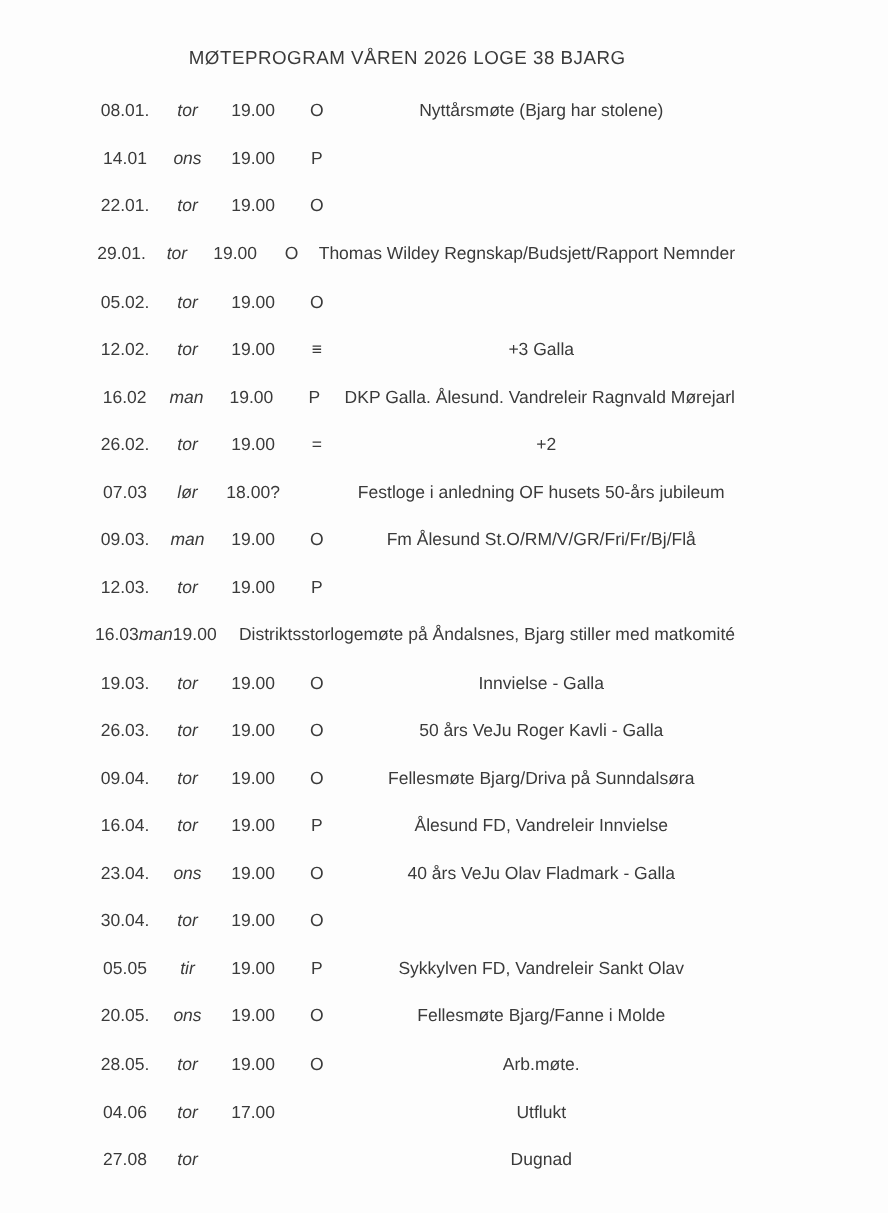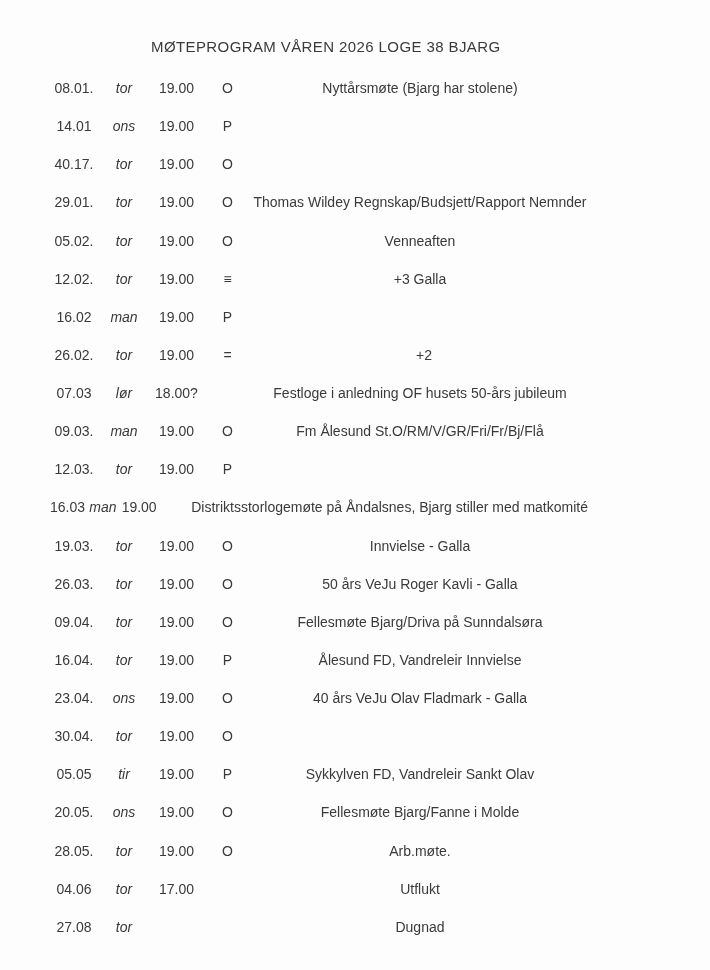--- a/index.html
+++ b/index.html
@@ -37,21 +37,21 @@
   }
   .row {
     display: flex;
     align-items: flex-start;
     height: 38.14px;
     font-size: 14px;
     line-height: 15px;
     white-space: nowrap;
   }
   .c { display: inline-block; }
-  .col-date { width: 48px; }
+  .col-date { width: 48px; margin-left: 26px; }
   .col-day  { width: 52px; font-style: italic; }
   .col-time { width: 53px; }
   .col-code { width: 49px; }
   .col-desc { flex: 1; }
   
   .row:nth-child(8) .col-desc { padding-left: 8px; }
 </style>
 </head>
 <body>
 
@@ -65,51 +65,51 @@
         <span class="c col-code">O</span>
         <span class="c col-desc">Nyttårsmøte (Bjarg har stolene)</span>
       </div>
       <div class="row">
         <span class="c col-date">14.01</span>
         <span class="c col-day">ons</span>
         <span class="c col-time">19.00</span>
         <span class="c col-code">P</span>
       </div>
       <div class="row">
-        <span class="c col-date">40.17.</span>
+        <span class="c col-date">22.01.</span>
         <span class="c col-day">tor</span>
         <span class="c col-time">19.00</span>
         <span class="c col-code">O</span>
       </div>
       <div class="row">
         <span class="c col-date">29.01.</span>
         <span class="c col-day">tor</span>
         <span class="c col-time">19.00</span>
         <span class="c col-code">O</span>
         <span class="c col-desc">Thomas Wildey Regnskap/Budsjett/Rapport Nemnder</span>
       </div>
       <div class="row">
         <span class="c col-date">05.02.</span>
         <span class="c col-day">tor</span>
         <span class="c col-time">19.00</span>
         <span class="c col-code">O</span>
-        <span class="c col-desc">Venneaften</span>
       </div>
       <div class="row">
         <span class="c col-date">12.02.</span>
         <span class="c col-day">tor</span>
         <span class="c col-time">19.00</span>
         <span class="c col-code">≡</span>
         <span class="c col-desc">+3 Galla</span>
       </div>
       <div class="row">
         <span class="c col-date">16.02</span>
         <span class="c col-day">man</span>
         <span class="c col-time">19.00</span>
         <span class="c col-code">P</span>
+        <span class="c col-desc">DKP Galla. Ålesund. Vandreleir Ragnvald Mørejarl</span>
       </div>
       <div class="row">
         <span class="c col-date">26.02.</span>
         <span class="c col-day">tor</span>
         <span class="c col-time">19.00</span>
         <span class="c col-code">=</span>
         <span class="c col-desc">+2</span>
       </div>
       <div class="row">
         <span class="c col-date">07.03</span>

